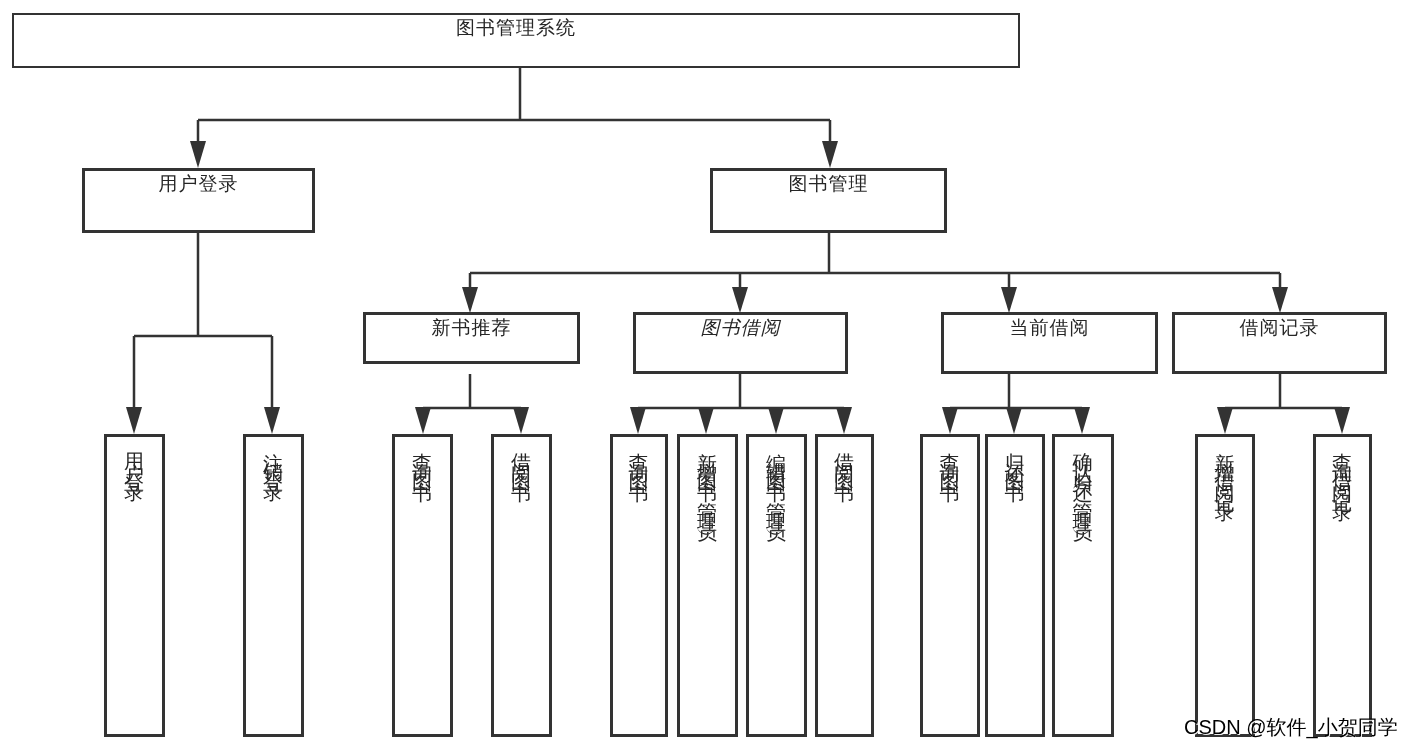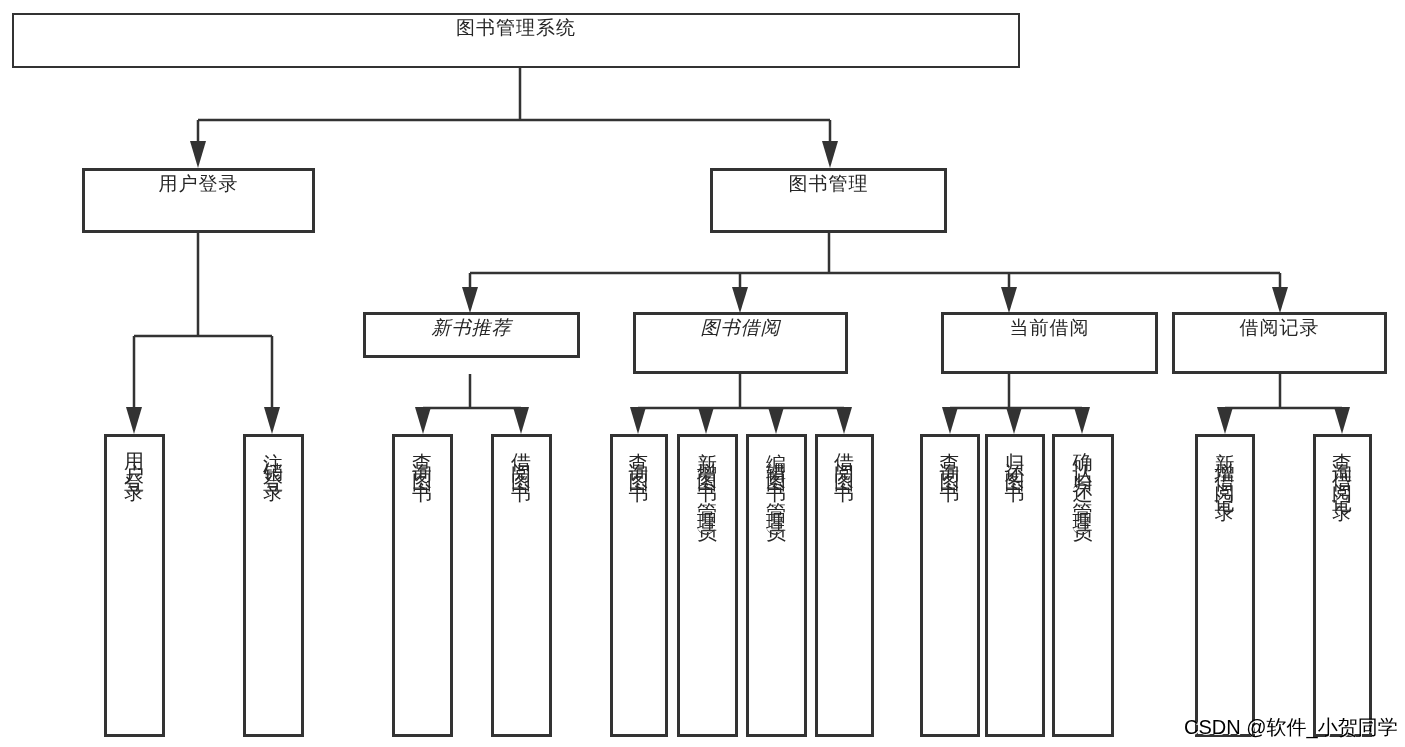--- a/index.html
+++ b/index.html
@@ -89,21 +89,21 @@
     <span class="h-label">图书管理系统</span>
   </div>
 
   <div class="node" style="left:82px; top:168px; width:233px; height:65px;">
     <span class="h-label">用户登录</span>
   </div>
   <div class="node" style="left:710px; top:168px; width:237px; height:65px;">
     <span class="h-label">图书管理</span>
   </div>
 
-  <div class="node" style="left:363px; top:312px; width:217px; height:46px;font-style:italic;">
+  <div class="node" style="left:363px; top:312px; width:217px; height:52px;">
     <span class="h-label">新书推荐</span>
   </div>
   <div class="node" style="left:633px; top:312px; width:215px; height:62px;font-style:italic;">
     <span class="h-label">图书借阅</span>
   </div>
   <div class="node" style="left:941px; top:312px; width:217px; height:62px;">
     <span class="h-label">当前借阅</span>
   </div>
   <div class="node" style="left:1172px; top:312px; width:215px; height:62px;">
     <span class="h-label">借阅记录</span>

